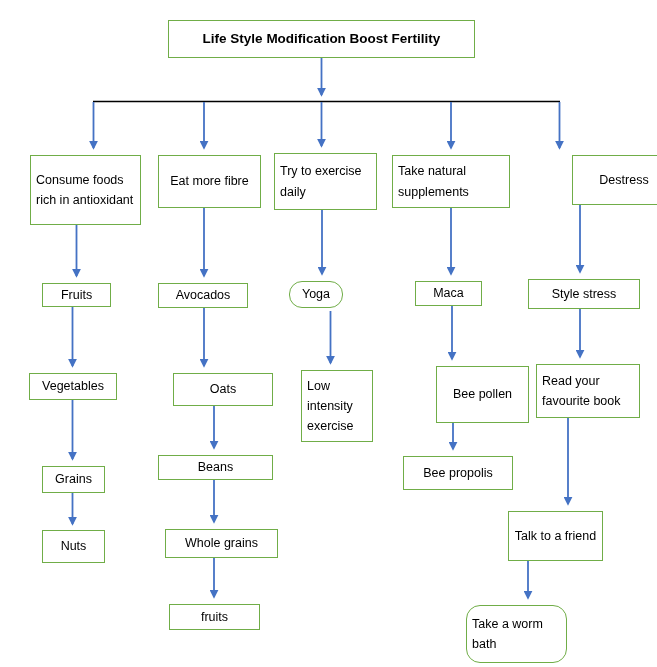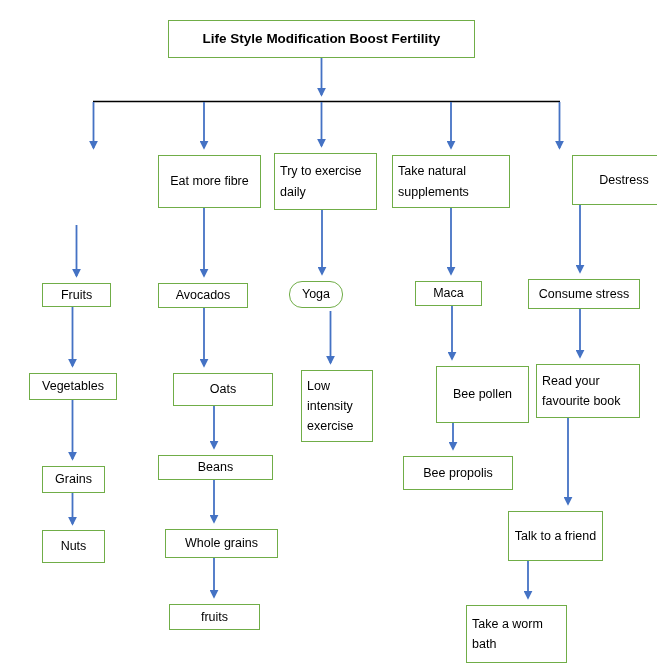--- a/index.html
+++ b/index.html
@@ -62,20 +62,21 @@
     <line x1="453" y1="423" x2="453" y2="449" marker-end="url(#ah)"></line>
 
     <line x1="580" y1="205" x2="580" y2="272" marker-end="url(#ah)"></line>
     <line x1="580" y1="309" x2="580" y2="357" marker-end="url(#ah)"></line>
     <line x1="568" y1="418" x2="568" y2="504" marker-end="url(#ah)"></line>
     <line x1="528" y1="561" x2="528" y2="598" marker-end="url(#ah)"></line>
   </svg>
 
   <div class="node title" style="left:168px;top:20px;width:307px;height:38px;">Life Style Modification Boost Fertility</div>
 
+  <div class="node" style="left:30px;top:155px;width:111px;height:70px;">Consume foods rich in antioxidant</div>
   <div class="node" style="left:158px;top:155px;width:103px;height:53px;">Eat more fibre</div>
   <div class="node" style="left:274px;top:153px;width:103px;height:57px;">Try to exercise daily</div>
   <div class="node" style="left:392px;top:155px;width:118px;height:53px;">Take natural supplements</div>
   <div class="node" style="left:528px;top:155px;width:104px;height:50px;margin-left:44px;">Destress</div>
 
   <div class="node" style="left:42px;top:283px;width:69px;height:24px;">Fruits</div>
   <div class="node" style="left:29px;top:373px;width:88px;height:27px;">Vegetables</div>
   <div class="node" style="left:42px;top:466px;width:63px;height:27px;">Grains</div>
   <div class="node" style="left:42px;top:530px;width:63px;height:33px;">Nuts</div>
 
@@ -85,18 +86,18 @@
   <div class="node" style="left:165px;top:529px;width:113px;height:29px;">Whole grains</div>
   <div class="node" style="left:169px;top:604px;width:91px;height:26px;">fruits</div>
 
   <div class="node" style="left:289px;top:281px;width:54px;height:27px;border-radius:13px;">Yoga</div>
   <div class="node" style="left:301px;top:370px;width:72px;height:72px;">Low intensity exercise</div>
 
   <div class="node" style="left:415px;top:281px;width:67px;height:25px;">Maca</div>
   <div class="node" style="left:408px;top:366px;width:93px;height:57px;margin-left:28px;">Bee pollen</div>
   <div class="node" style="left:403px;top:456px;width:110px;height:34px;">Bee propolis</div>
 
-  <div class="node" style="left:528px;top:279px;width:112px;height:30px;">Consume stress</div>
+  <div class="node" style="left:528px;top:279px;width:112px;height:30px;">Style stress</div>
   <div class="node" style="left:536px;top:364px;width:104px;height:54px;">Read your favourite book</div>
   <div class="node" style="left:508px;top:511px;width:95px;height:50px;">Talk to a friend</div>
-  <div class="node" style="left:466px;top:605px;width:101px;height:58px;">Take a worm bath</div>
+  <div class="node" style="left:466px;top:605px;width:101px;height:58px;border-radius:14px;">Take a worm bath</div>
 
 </div>
 
 </body></html>

